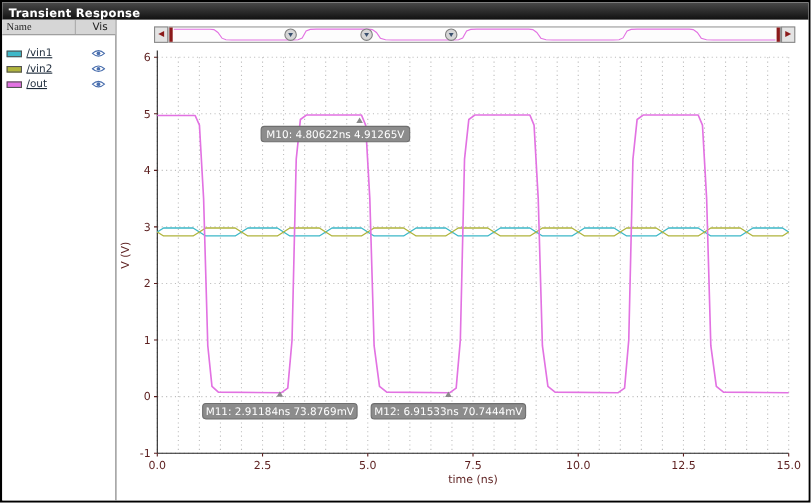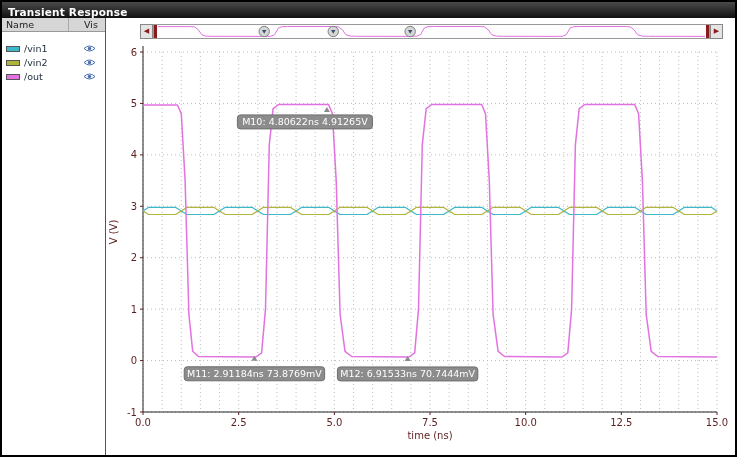--- a/index.html
+++ b/index.html
@@ -12,26 +12,26 @@
     height:16px; background:linear-gradient(180deg,#4a4a4a,#101010);
     color:#fff; font-size:10.5px; font-weight:bold;
     display:flex; align-items:flex-end; padding:0 6px; letter-spacing:.2px;
   }
   .content { display:flex; height:437px; }
   .sidebar { width:104px; border-right:1px solid #555; background:#fff; flex:none; }
   .sb-header {
     display:flex; height:14px; background:#d6d6d6; border-bottom:1px solid #999;
     font-size:9.5px; color:#222; align-items:stretch;
   }
-  .sb-header .c-name { flex:1; padding-left:4px; border-right:1px solid #aaa; display:flex; align-items:center; }
+  .sb-header .c-name { flex:1; padding-left:4px; border-right:1px solid #aaa; display:flex; align-items:center;font-family:Liberation Serif, serif; }
   .sb-header .c-vis  { width:24px; padding-left:3px; display:flex; align-items:center;margin-left:12px; }
   .sb-rows { padding-top:10px; }
   .sb-row { display:flex; align-items:center; height:13px; margin-bottom:1px; font-size:9.5px; color:#1c2a3a; cursor:default; }
   .swatch { width:14px; height:6px; margin:0 4px; border:1px solid #555; flex:none; }
-  .sb-row .lbl { flex:1; }
+  .sb-row .lbl { flex:1;text-decoration:underline; }
   .sb-row .vis { width:24px; display:flex; justify-content:flex-start; padding-left:2px; }
   .main { flex:1; position:relative; background:#fff; }
   .overview { display:flex; align-items:center; margin:5px 12px 0 34px; height:17px; }
   .ov-btn {
     width:13px; height:15px; border:1px solid #888; background:#e4e4e4;
     color:#8b1a1a; font-size:7px; line-height:13px; text-align:center;
     cursor:pointer; flex:none; user-select:none;
   }
   #chart-svg { display:block; margin-top:2px; }
   #overview-svg { display:block; flex:none; }

